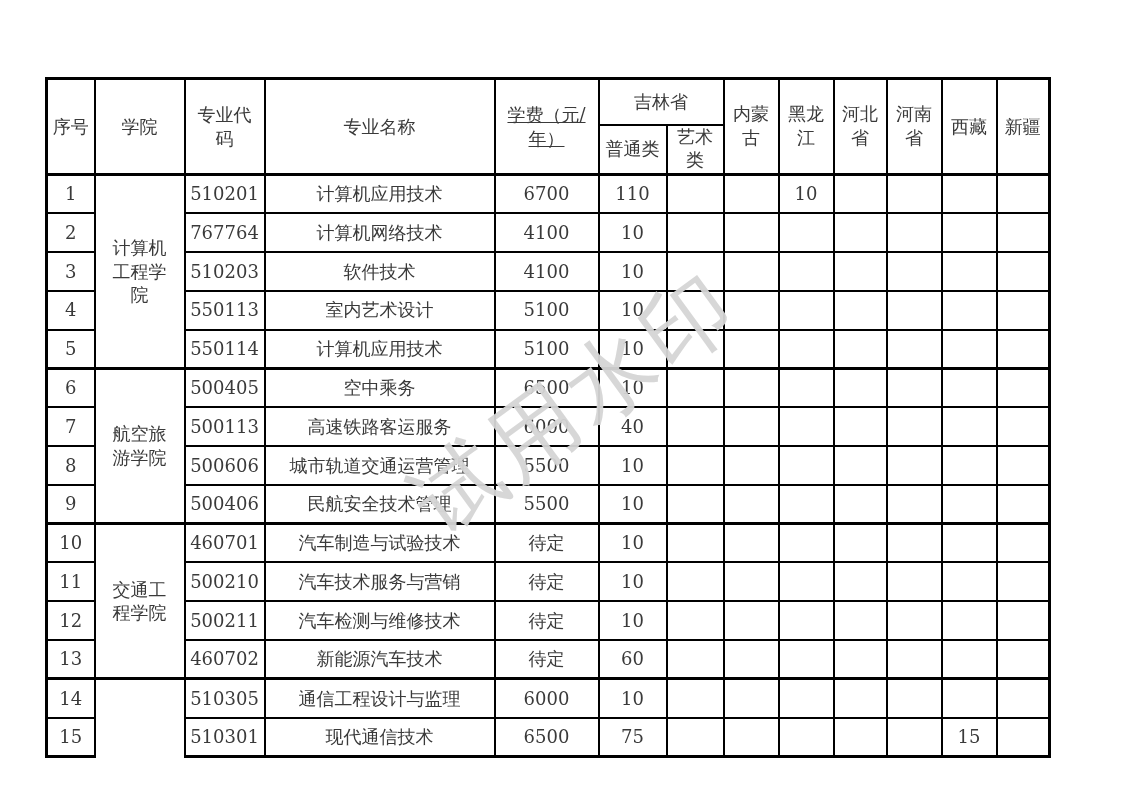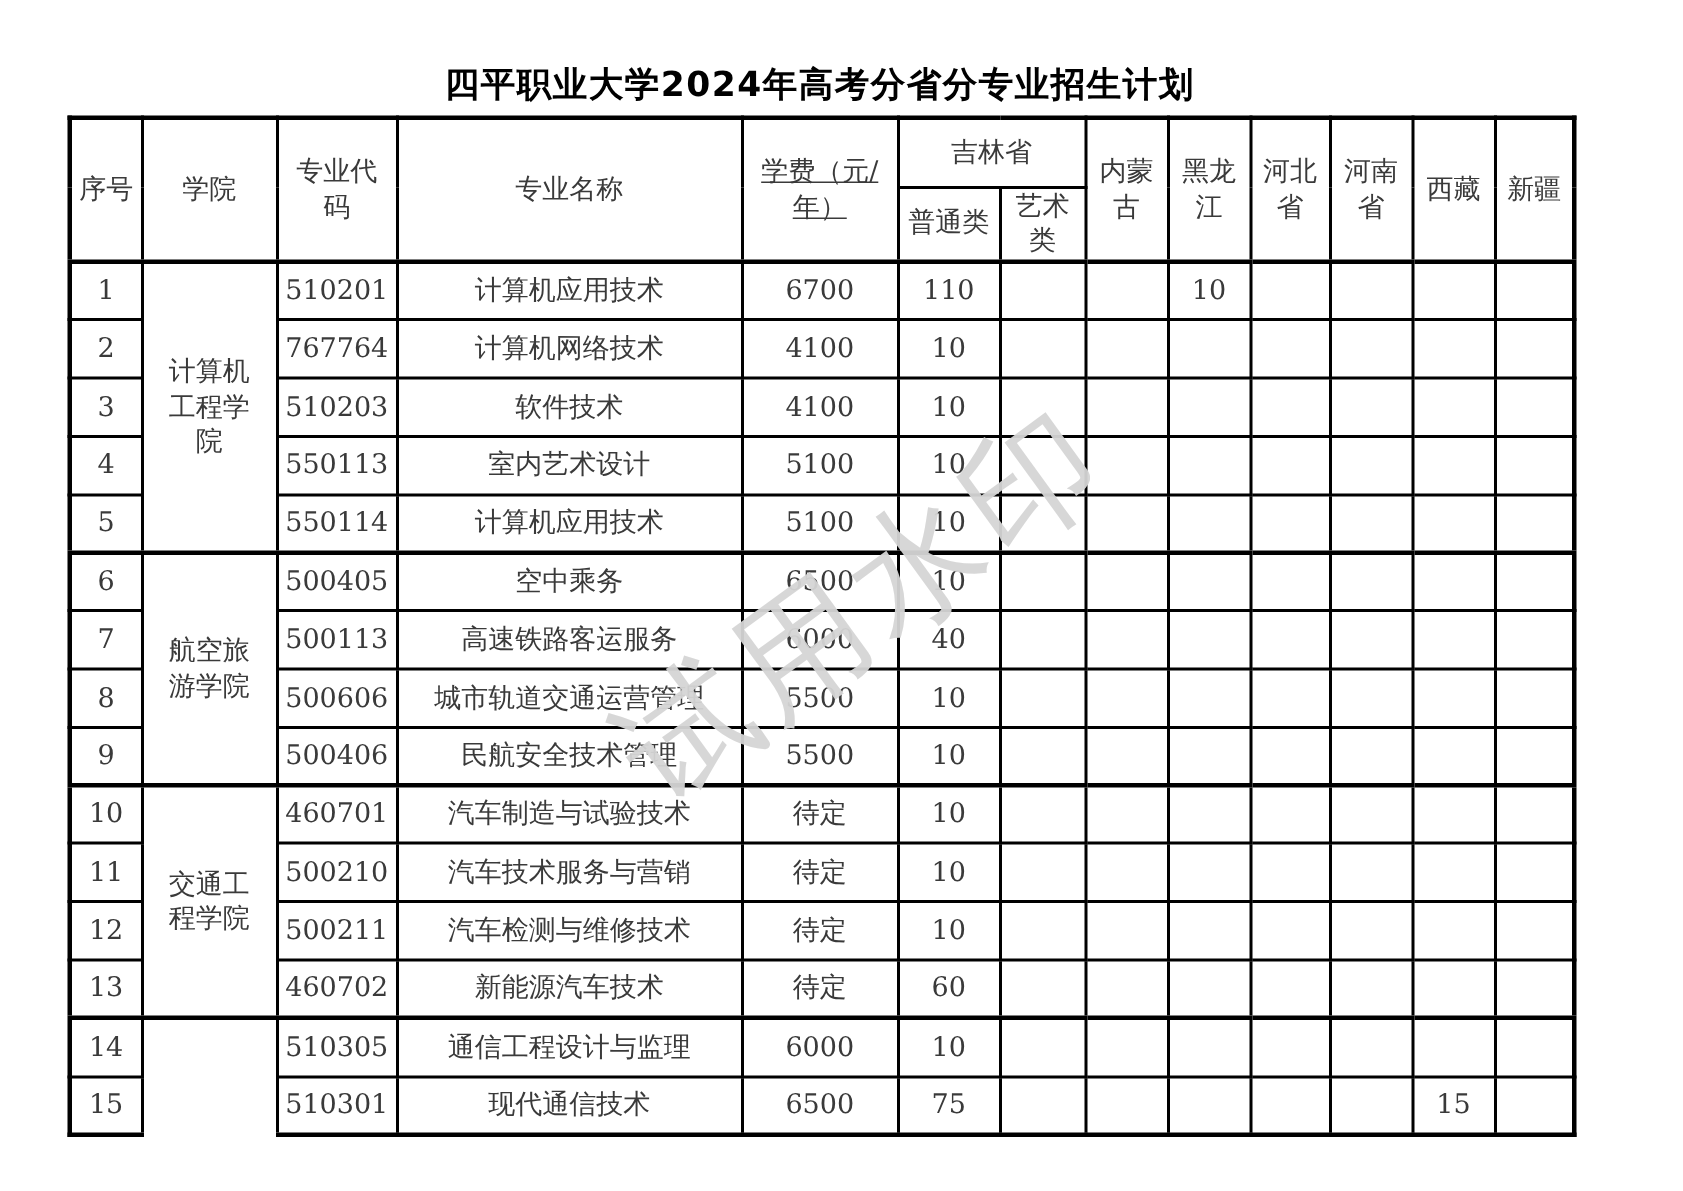--- a/index.html
+++ b/index.html
@@ -55,21 +55,20 @@
     transform:rotate(-36deg); transform-origin:center center;
     font-family:"DejaVu Sans", sans-serif;
     z-index:10; pointer-events:none;
   }
 </style>
 </head>
 <body>
 
 <div class="sheet">
 
-  <h1 class="title">四平职业大学2024年高考分省分专业招生计划</h1>
 
   <table class="grid">
     <colgroup>
       <col style="width:48px">
         <col style="width:90px">
         <col style="width:80px">
       <col style="width:230px">
         <col style="width:104px">
         <col style="width:68px">
       <col style="width:57px">

